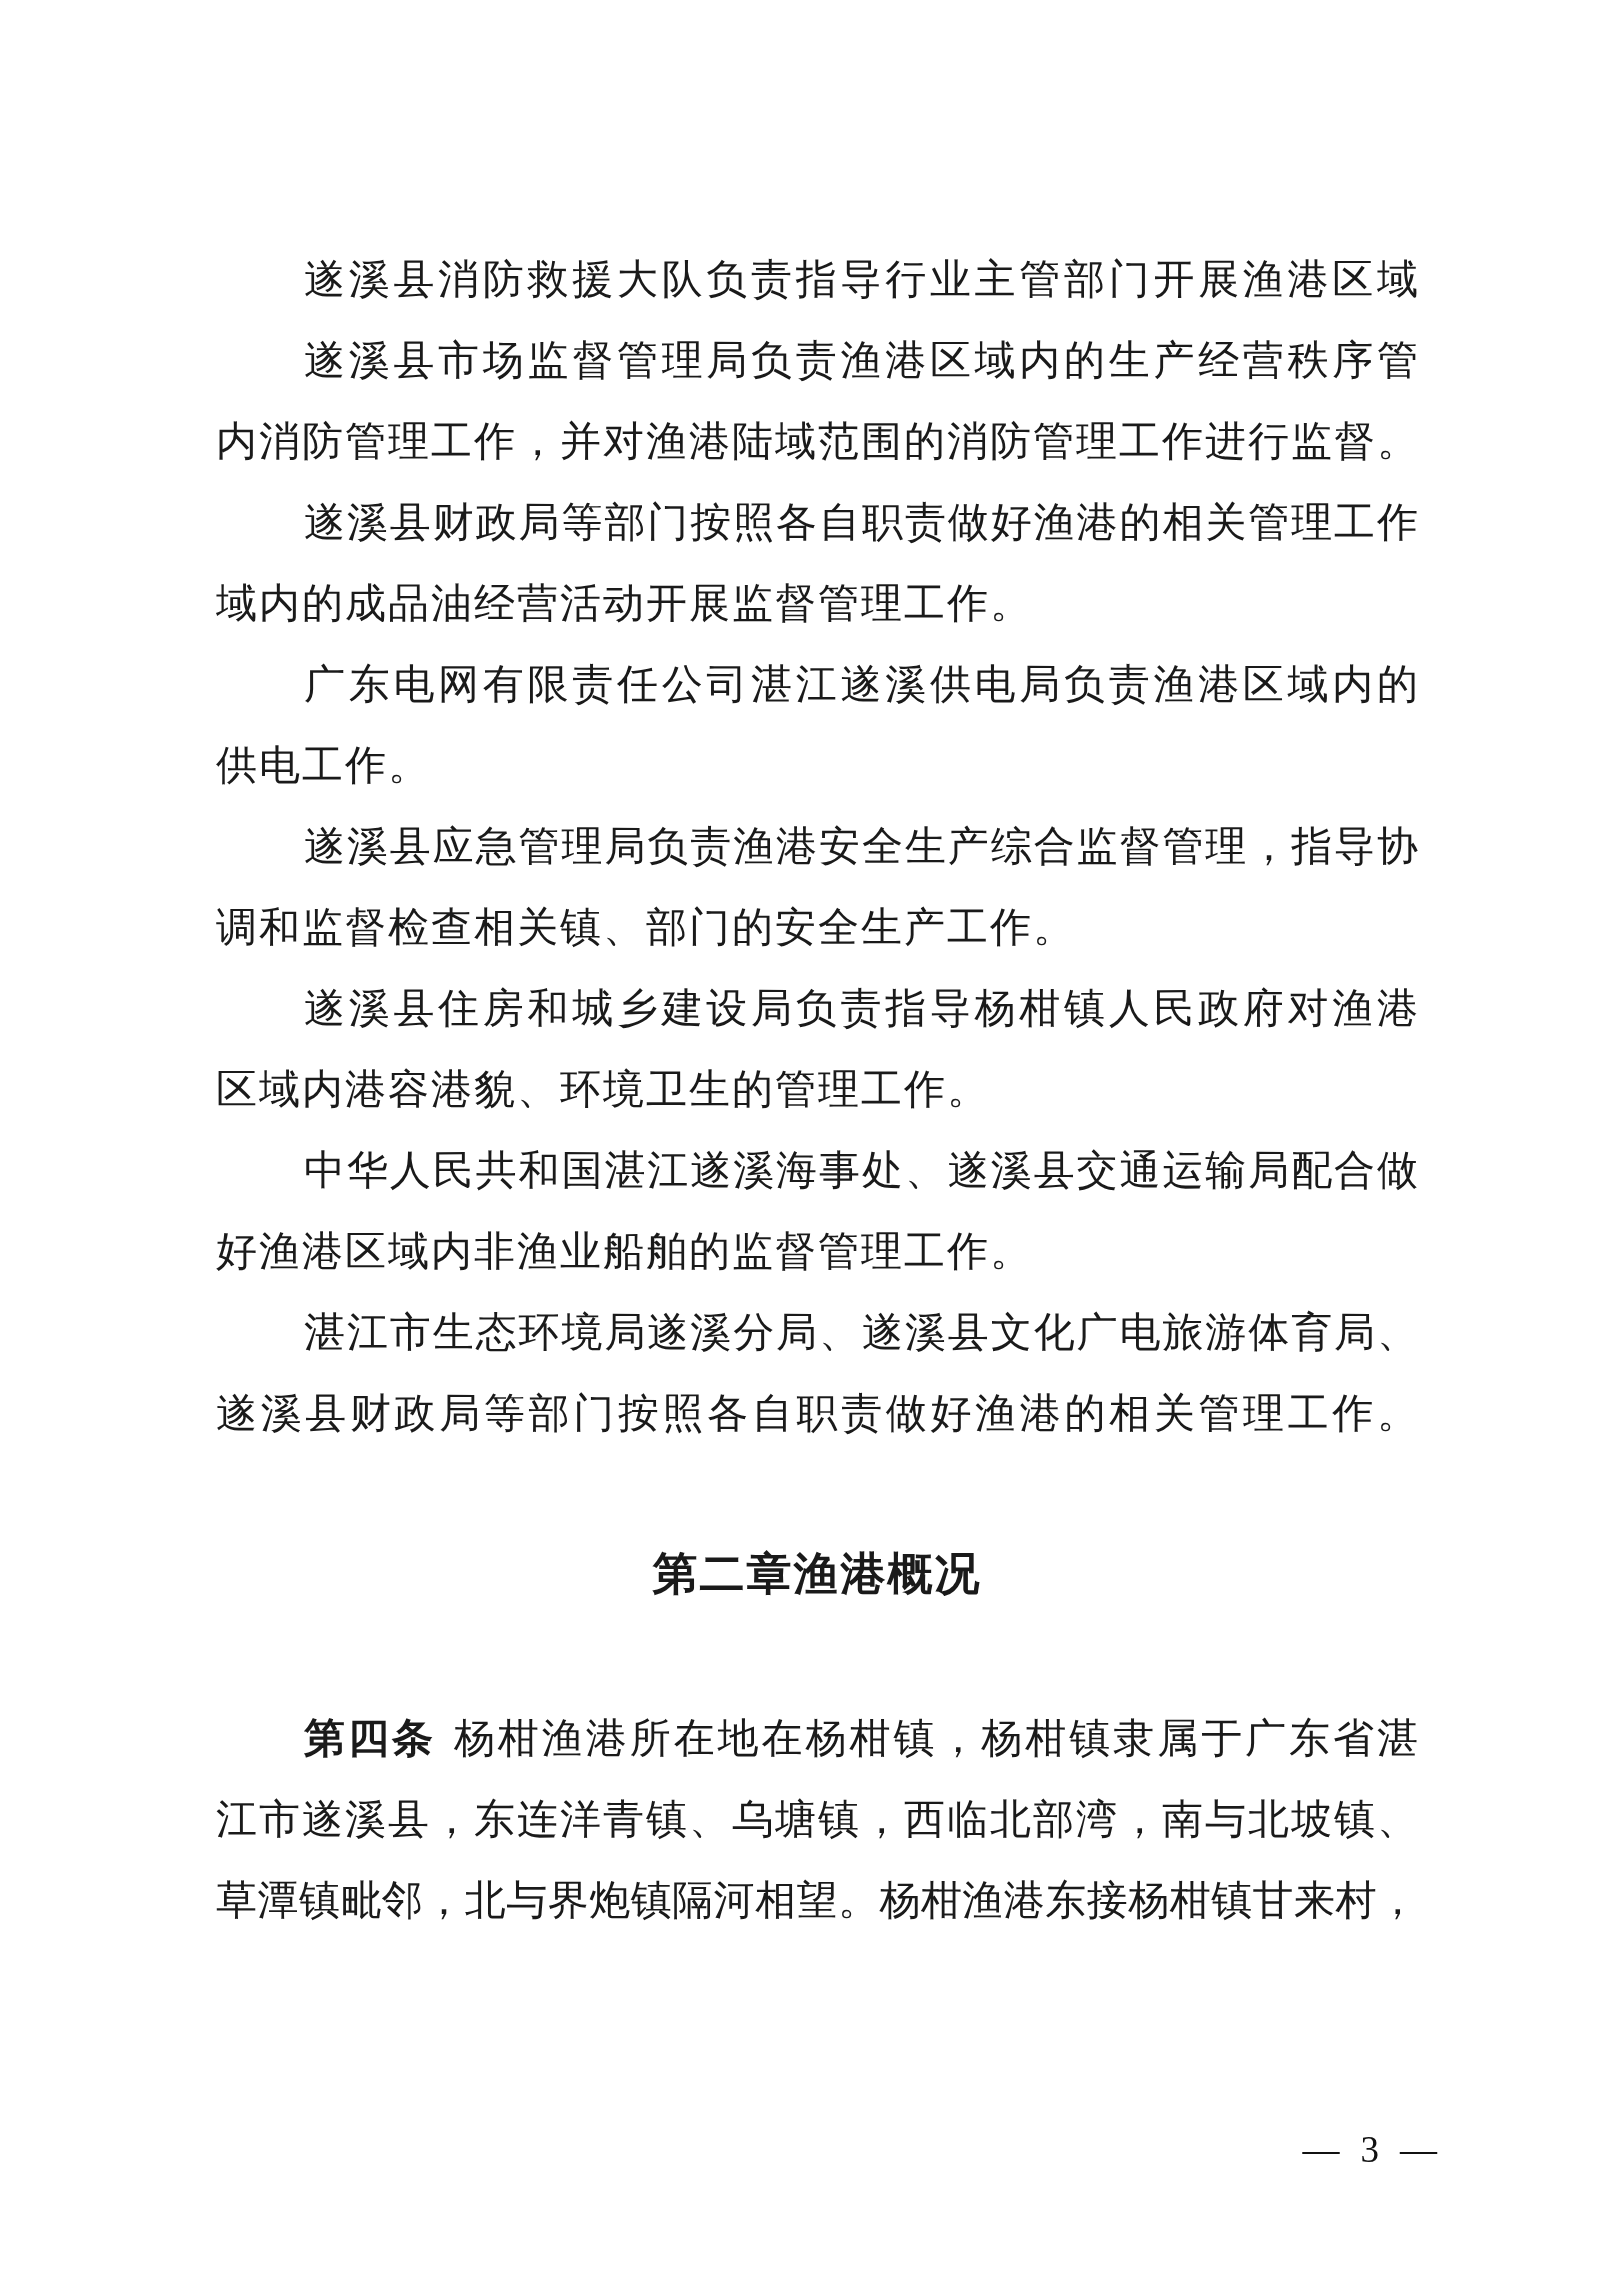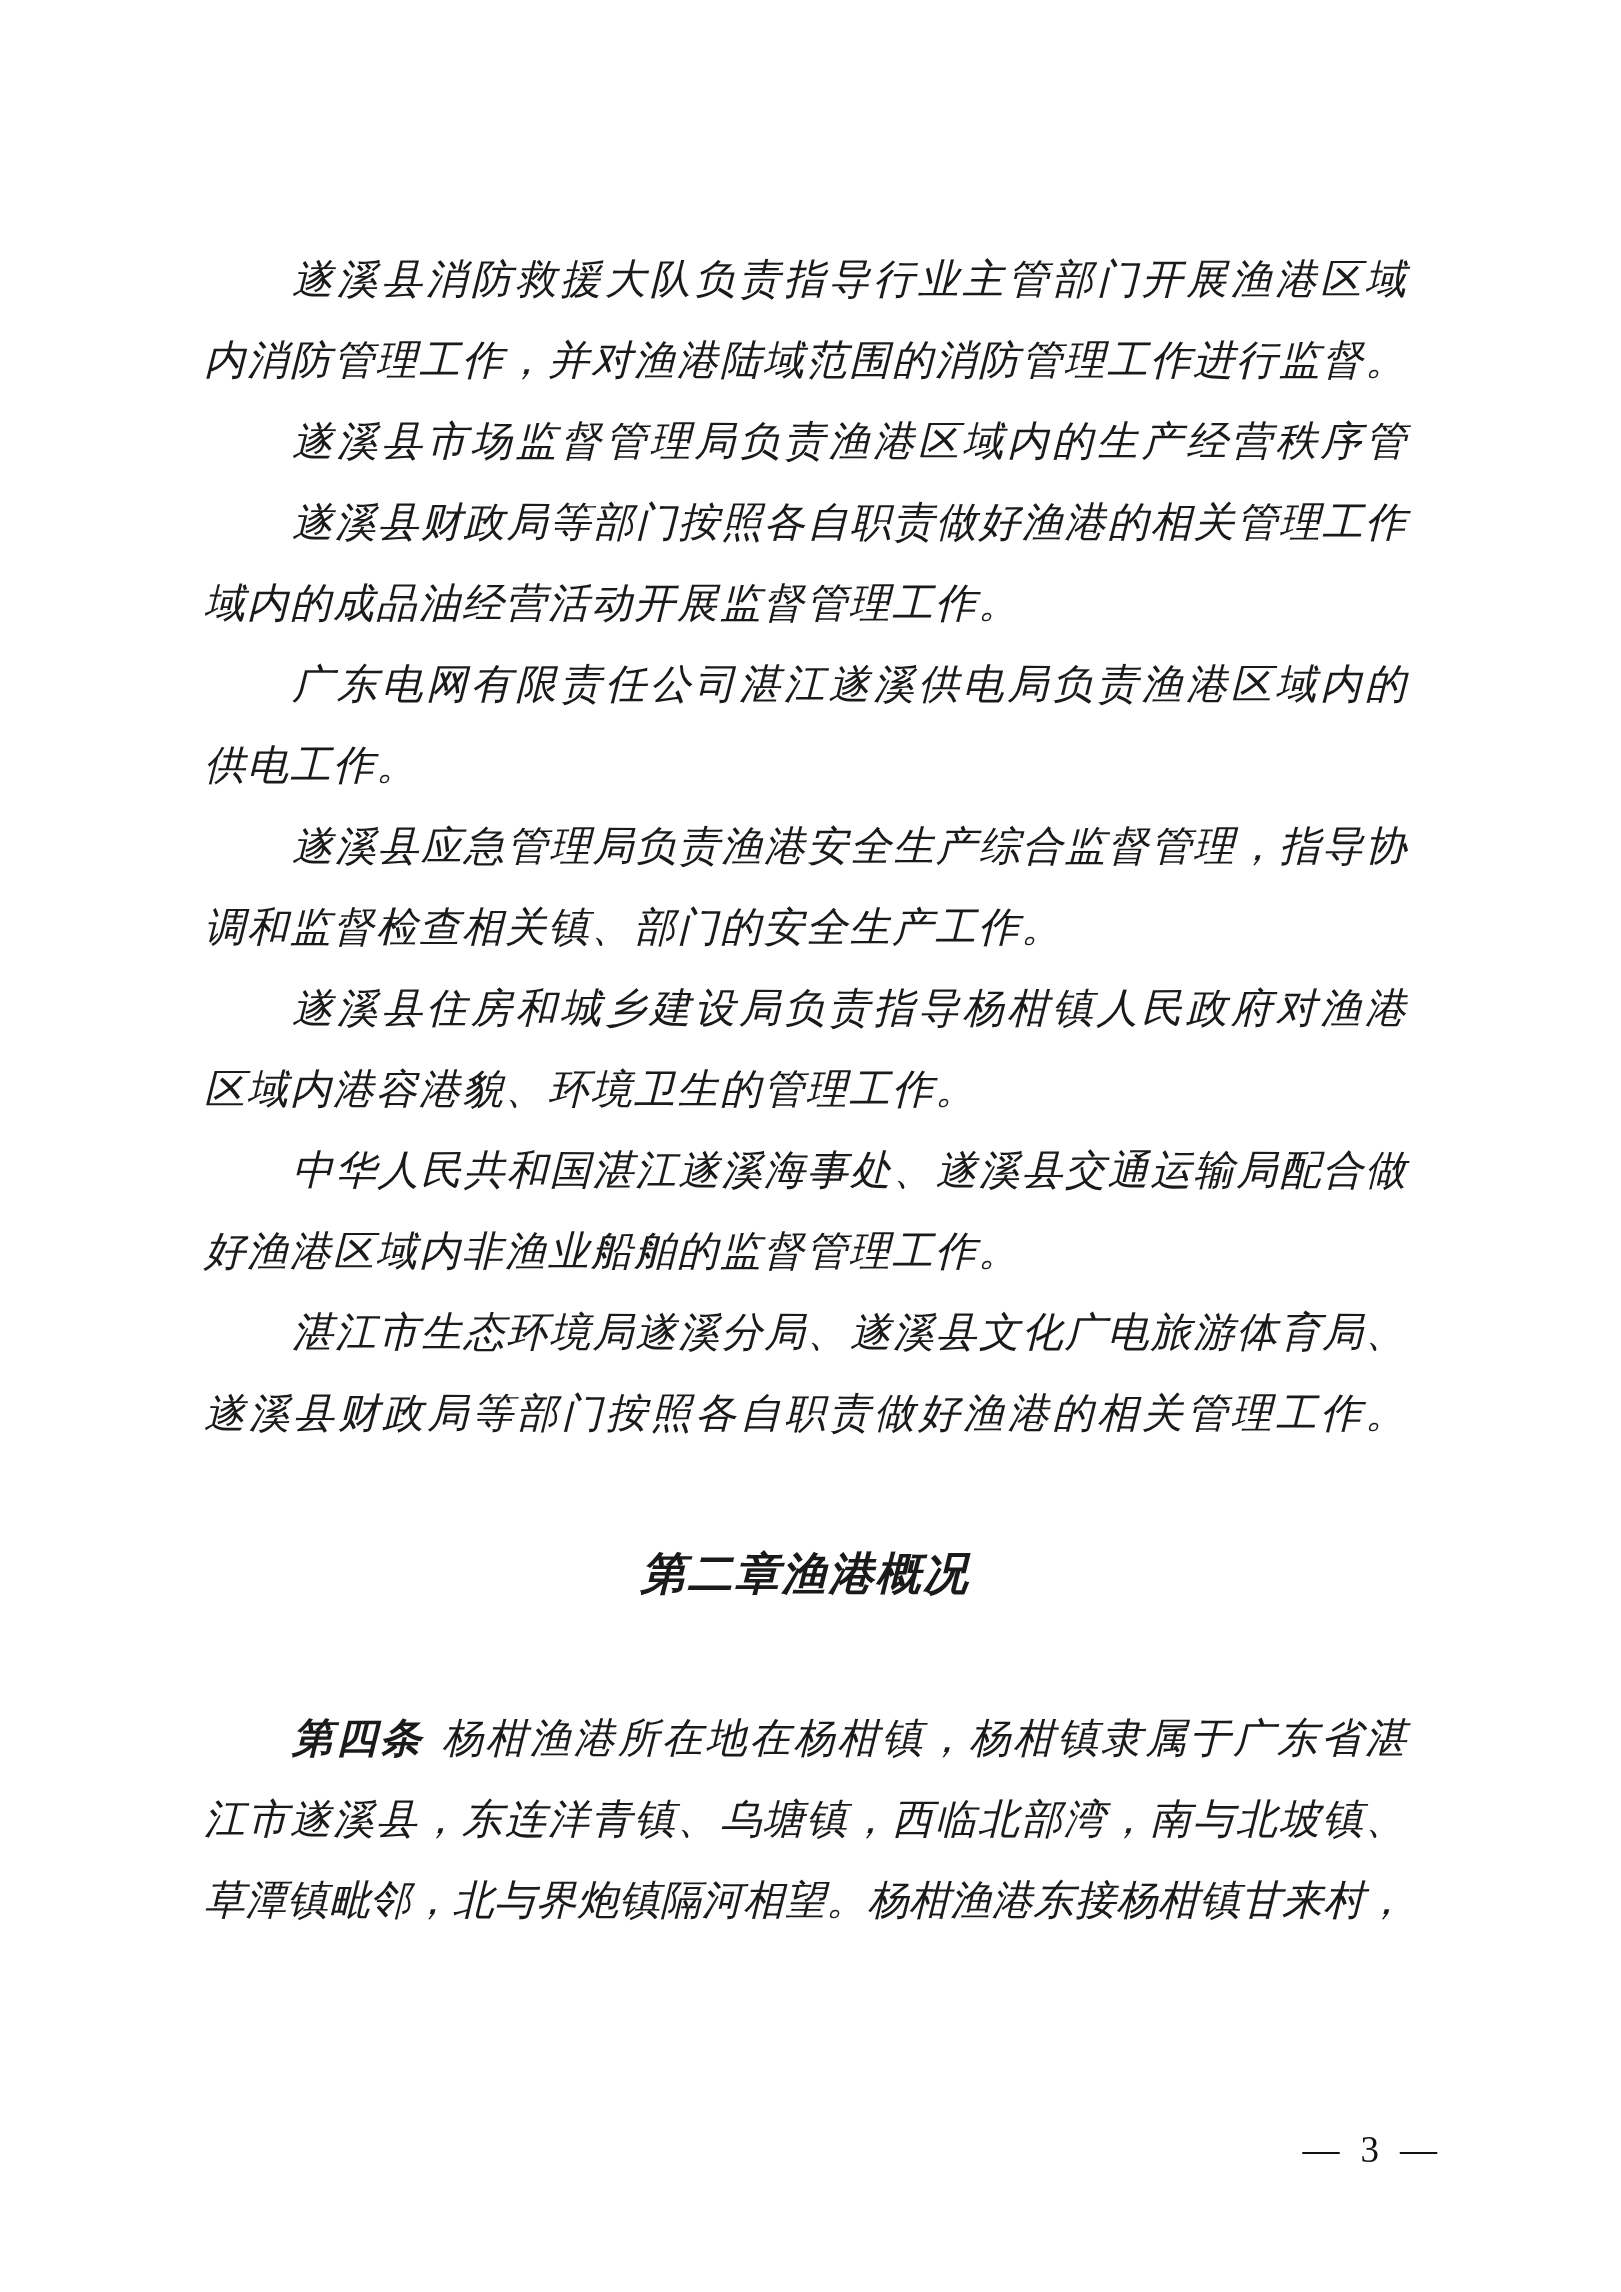--- a/index.html
+++ b/index.html
@@ -11,24 +11,23 @@
     position: relative;
     width: 1621px;
     height: 2293px;
     background: #ffffff;
     color: #1a1a1a;
     font-family: "Liberation Serif", serif;
     overflow: hidden;
   }
   .doc {
     position: absolute;
-    left: 204px;
+    left: 216px;
     top: 239px;
     width: 1202px;
-    font-style: italic;
   }
   .line {
     font-size: 41px;
     height: 81px;
     line-height: 81px;
     letter-spacing: 2px;
     white-space: normal;
   }
   .line.just {
     letter-spacing: 0;
@@ -66,22 +65,22 @@
     color: #111111;
   }
 </style>
 </head>
 <body>
 
 <div class="page">
   <div class="doc">
 
     <div class="line indent just">遂溪县消防救援大队负责指导行业主管部门开展渔港区域</div>
+    <div class="line indent just">遂溪县市场监督管理局负责渔港区域内的生产经营秩序管</div>
     <div class="line just">内消防管理工作，并对渔港陆域范围的消防管理工作进行监督。</div>
-    <div class="line indent just">遂溪县市场监督管理局负责渔港区域内的生产经营秩序管</div>
     <div class="line indent just">遂溪县财政局等部门按照各自职责做好渔港的相关管理工作</div>
     <div class="line">域内的成品油经营活动开展监督管理工作。</div>
     <div class="line indent just">广东电网有限责任公司湛江遂溪供电局负责渔港区域内的</div>
     <div class="line">供电工作。</div>
     <div class="line indent just">遂溪县应急管理局负责渔港安全生产综合监督管理，指导协</div>
     <div class="line">调和监督检查相关镇、部门的安全生产工作。</div>
     <div class="line indent just">遂溪县住房和城乡建设局负责指导杨柑镇人民政府对渔港</div>
     <div class="line">区域内港容港貌、环境卫生的管理工作。</div>
     <div class="line indent just">中华人民共和国湛江遂溪海事处、遂溪县交通运输局配合做</div>
     <div class="line">好渔港区域内非渔业船舶的监督管理工作。</div>

